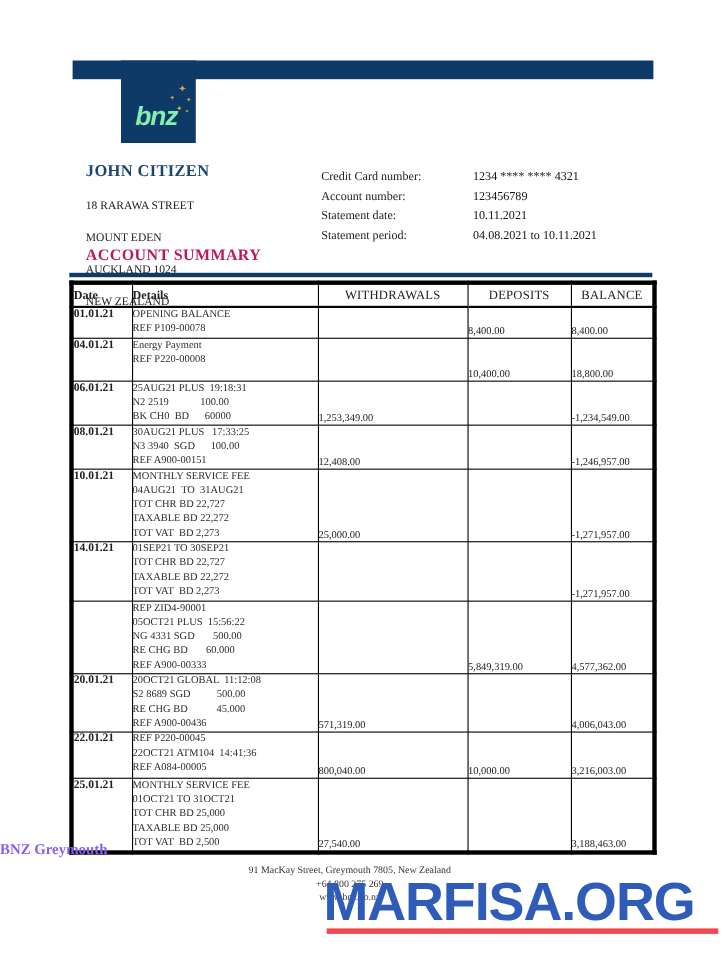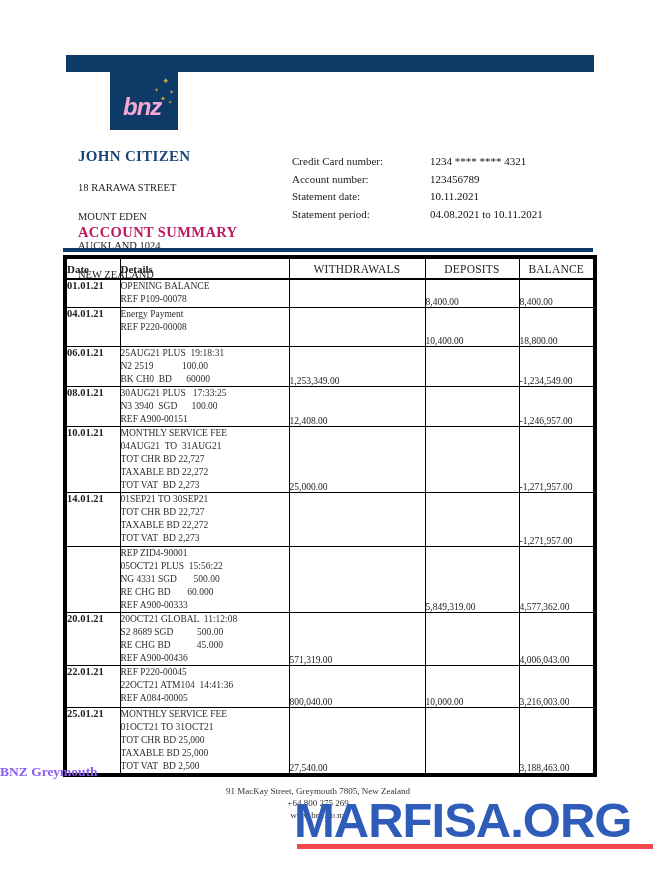--- a/index.html
+++ b/index.html
@@ -2,21 +2,21 @@
 <html><head>
 <meta charset="utf-8">
 <style>
   html,body{margin:0;padding:0;background:#ffffff;}
   #page{position:relative;width:659px;height:872px;background:#ffffff;overflow:hidden;
         font-family:"Liberation Serif","DejaVu Serif",serif;color:#222;}
 
   
   #top-bar{position:absolute;left:66px;top:55px;width:528px;height:17px;background:#0d3a66;}
   #logo-box{position:absolute;left:110px;top:55px;width:68px;height:75px;background:#0d3a66;}
-  #logo-text{position:absolute;left:13px;top:38px;color:#f9a8d4;font-family:"Liberation Sans",sans-serif;
+  #logo-text{position:absolute;left:13px;top:38px;color:#86efac;font-family:"Liberation Sans",sans-serif;
              font-weight:bold;font-style:italic;font-size:24px;letter-spacing:-1px;}
   .star{position:absolute;color:#d5a940;font-size:8px;line-height:8px;}
   #star-1{left:52px;top:22px;font-size:9px;}
   #star-2{left:44px;top:31px;font-size:6px;}
   #star-3{left:59px;top:33px;font-size:6px;}
   #star-4{left:50px;top:40px;font-size:7px;}
   #star-5{left:58px;top:44px;font-size:5px;}
 
   
   #customer{position:absolute;left:78px;top:148px;}

